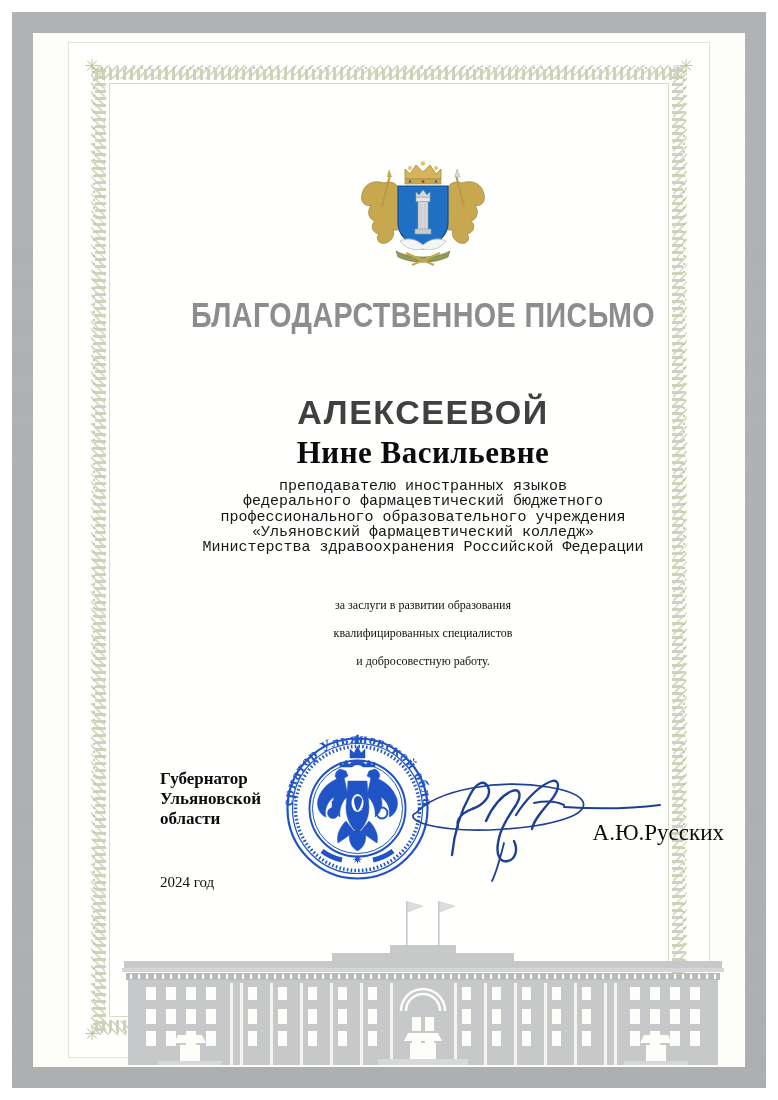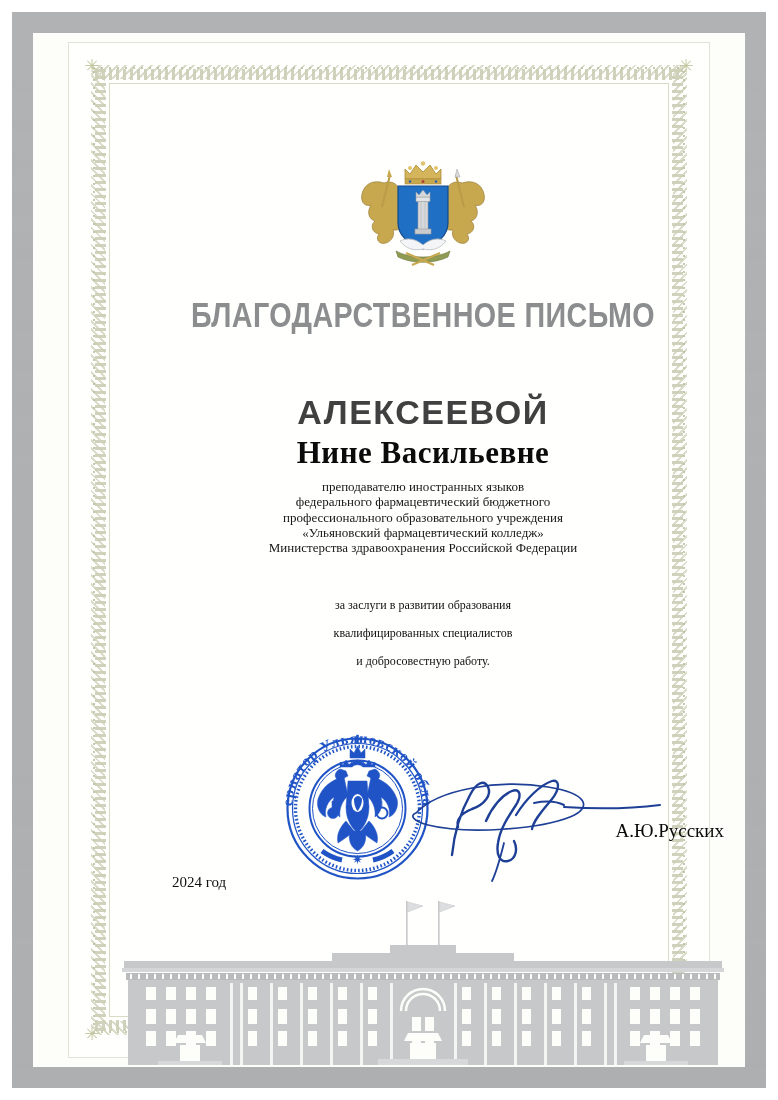--- a/index.html
+++ b/index.html
@@ -193,22 +193,22 @@
     letter-spacing: .5px;
     color: #0b0b0b;
   }
 
   
   .desc {
     position: absolute;
     left: 0;
     top: 396px;
     width: 630px;
-    font-family: Liberation Serif, serif;
-    font-size: 13px;
+    font-family: Liberation Mono, monospace;
+    font-size: 15px;
     line-height: 15.3px;
     color: #161616;
   }
 
   
   .merit {
     position: absolute;
     left: 0;
     top: 508px;
     width: 630px;
@@ -232,29 +232,28 @@
     color: #0b0b0b;
   }
   .sig-year {
     position: absolute;
     left: 52px;
     top: 791px;
     text-align: left;
     font-family: "Liberation Serif", serif;
     font-size: 15px;
     color: #101010;
-    margin-left: 12px;
   }
   .sig-name {
     position: absolute;
     right: 14px;
     top: 737px;
     text-align: center;
     font-family: "Liberation Serif", serif;
-    font-size: 19px;
+    font-size: 23px;
     color: #0b0b0b;
   }
 
   
   .seal {
     position: absolute;
     left: 162px;
     top: 638px;
     width: 175px;
     height: 175px;
@@ -575,20 +574,25 @@
           </g>
 
           <g fill="#d6d8da">
             <rect x="260" y="176" width="90" height="6"></rect>
             <rect x="40" y="178" width="64" height="4"></rect>
             <rect x="506" y="178" width="64" height="4"></rect>
           </g>
         </svg>
       </div>
 
+      <div class="sig-title">
+        <div>Губернатор</div>
+        <div>Ульяновской</div>
+        <div>области</div>
+      </div>
 
       <div class="sig-year">2024 год</div>
 
       <div class="sig-name">А.Ю.Русских</div>
 
       <div class="seal">
         <svg viewBox="0 0 175 175" width="175" height="175">
           <defs>
             <path id="sealArc" d="M 22 87.5 A 65.5 65.5 0 1 1 153 87.5"></path>
             <path id="sealArcBottom" d="M 30 87.5 A 57.5 57.5 0 0 0 145 87.5"></path>

